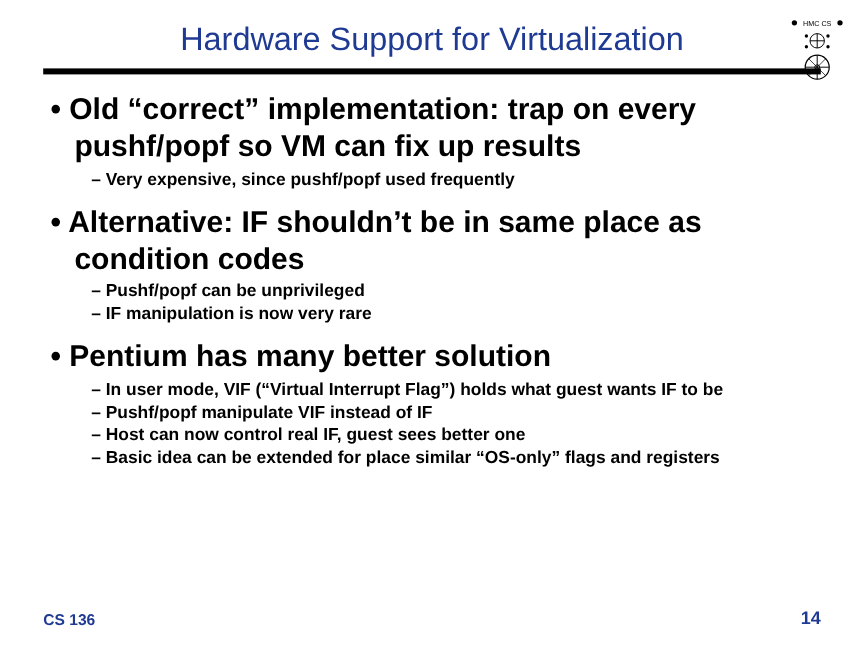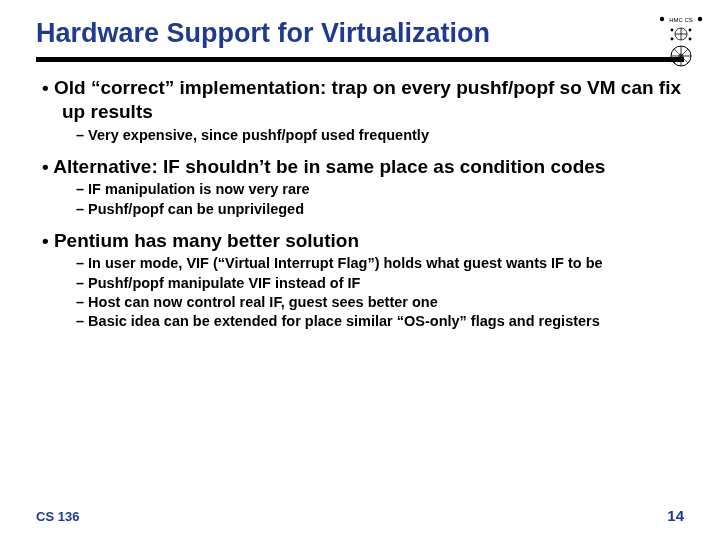--- a/index.html
+++ b/index.html
@@ -13,34 +13,35 @@
   }
   .slide {
     width: 100%;
     height: 100%;
     padding: 18px 36px 0 36px;
     position: relative;
   }
   .title {
     color: #1f3a93;
     font-size: 27px;
-    font-weight: bold;
+    font-weight: normal;
     margin-bottom: 8px;
     line-height: 1.15;
+    text-align: center;
   }
   .rule {
     height: 5px;
     background: #000;
     margin-bottom: 14px;
   }
   .content {
     color: #000;
   }
   .b1 {
-    font-size: 19px;
+    font-size: 25px;
     font-weight: bold;
     line-height: 1.25;
     margin: 4px 0 2px 6px;
     padding-left: 20px;
     text-indent: -20px;
   }
   .b1::before {
     content: "•  ";
   }
   .b2 {
@@ -110,22 +111,22 @@
 
   <div class="title">Hardware Support for Virtualization</div>
   <div class="rule"></div>
 
   <div class="content">
     <div class="b1">Old “correct” implementation: trap on every pushf/popf so VM can fix up results</div>
     <div class="b2">Very expensive, since pushf/popf used frequently</div>
     <div class="spacer-sm"></div>
 
     <div class="b1">Alternative: IF shouldn’t be in same place as condition codes</div>
+    <div class="b2">Pushf/popf can be unprivileged</div>
     <div class="b2">IF manipulation is now very rare</div>
-    <div class="b2">Pushf/popf can be unprivileged</div>
     <div class="spacer-sm"></div>
 
     <div class="b1">Pentium has many better solution</div>
     <div class="b2">In user mode, VIF (“Virtual Interrupt Flag”) holds what guest wants IF to be</div>
     <div class="b2">Pushf/popf manipulate VIF instead of IF</div>
     <div class="b2">Host can now control real IF, guest sees better one</div>
     <div class="b2">Basic idea can be extended for place similar “OS-only” flags and registers</div>
   </div>
 
   <div class="footer-left">CS 136</div>

